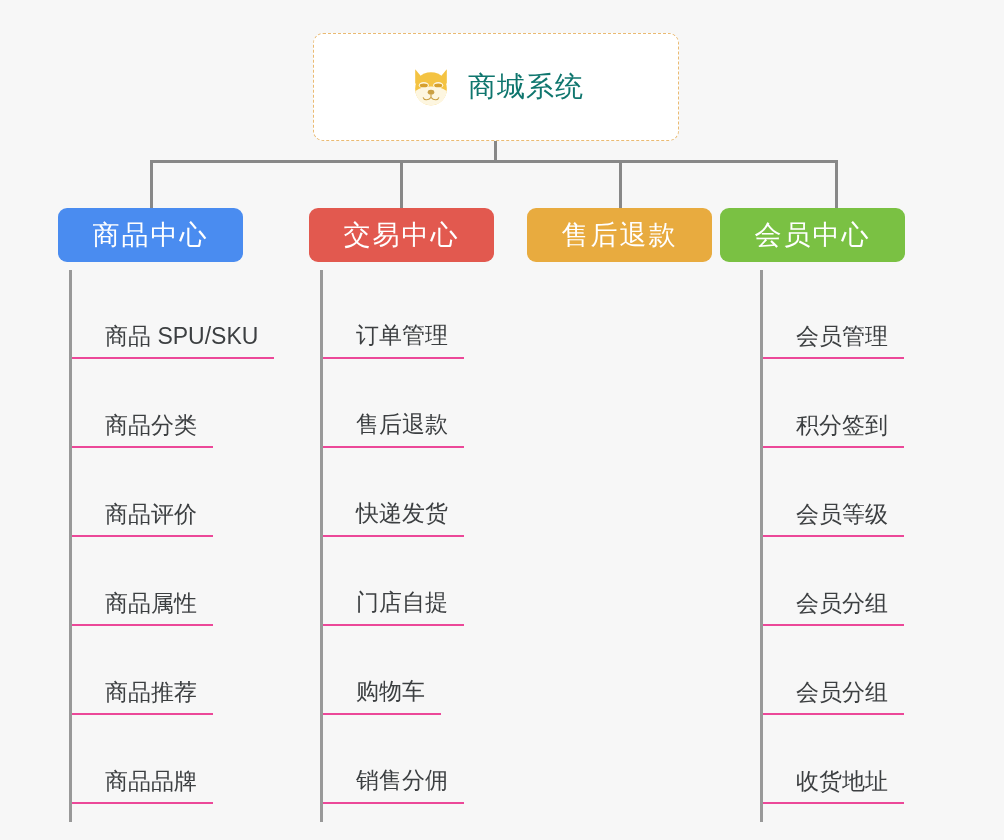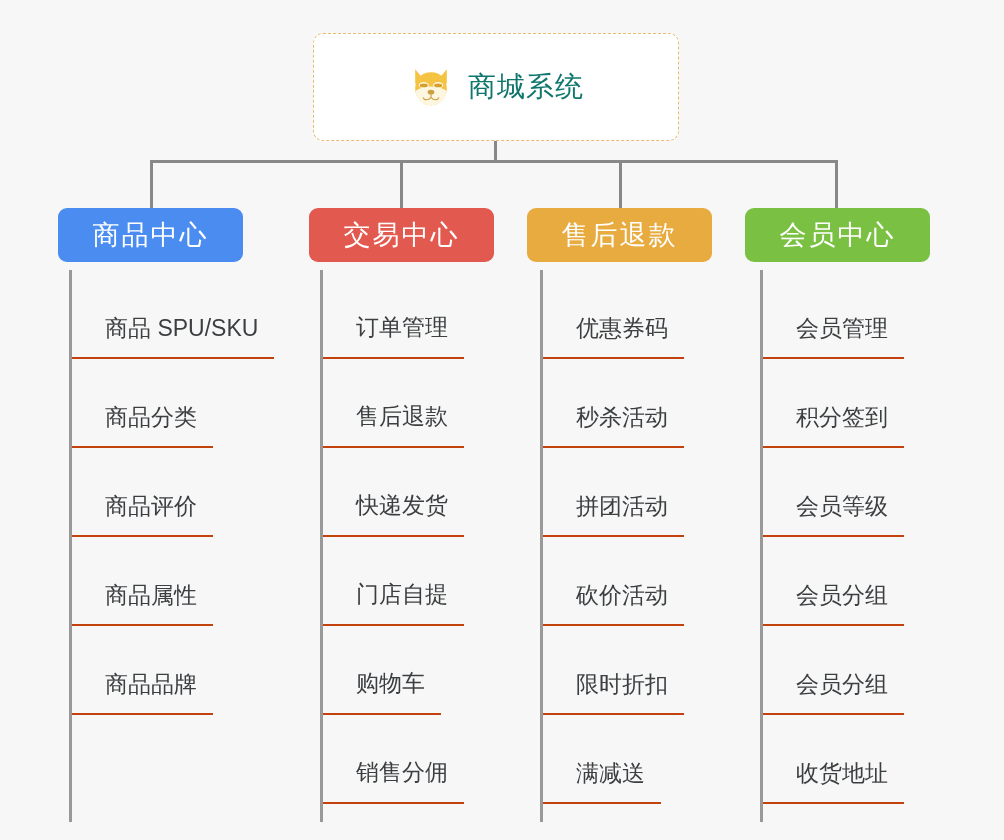--- a/index.html
+++ b/index.html
@@ -73,21 +73,21 @@
     align-items: center;
     justify-content: center;
     color: #ffffff;
     font-size: 27px;
     letter-spacing: 2px;
     white-space: nowrap;
   }
   .cat-0 { left: 58px;  }
   .cat-1 { left: 309px; }
   .cat-2 { left: 527px; }
-  .cat-3 { left: 745px; align-items: center; }
+  .cat-3 { left: 720px; align-items: center; }
 
   
   .leaf-col {
     position: absolute;
     top: 270px;
     width: 230px;
   }
   .col-0 { left: 69px;  }
   .col-1 { left: 320px; font-family: Liberation Serif, serif; }
   .col-2 { left: 540px; }
@@ -108,22 +108,22 @@
     box-sizing: border-box;
     display: flex;
     align-items: flex-end;
     padding-left: 36px;
   }
   .leaf-label {
     font-size: 23px;
     line-height: 1.15;
     color: #3c3f41;
     white-space: nowrap;
-    padding-bottom: 16px;
-    border-bottom: 2px solid #c2410c;
+    padding-bottom: 8px;
+    border-bottom: 2px solid #ec4899;
     padding-right: 16px;
     margin-left: -33px;
     padding-left: 33px;
   }
 </style>
 </head>
 <body style="background: rgb(247, 247, 247);">
 
 <div id="diagram">
 
@@ -177,20 +177,23 @@
     <div class="leaf-item">
         <span class="leaf-label">商品分类</span>
       </div>
     <div class="leaf-item">
         <span class="leaf-label">商品评价</span>
       </div>
     <div class="leaf-item">
         <span class="leaf-label">商品属性</span>
       </div>
     <div class="leaf-item">
+        <span class="leaf-label">商品推荐</span>
+      </div>
+    <div class="leaf-item">
         <span class="leaf-label">商品品牌</span>
       </div>
   </div>
 
   <div class="leaf-col col-1">
     <div class="spine"></div>
     <div class="leaf-item">
         <span class="leaf-label">订单管理</span>
       </div>
     <div class="leaf-item">
@@ -203,41 +206,20 @@
         <span class="leaf-label">门店自提</span>
       </div>
     <div class="leaf-item">
         <span class="leaf-label">购物车</span>
       </div>
     <div class="leaf-item">
         <span class="leaf-label">销售分佣</span>
       </div>
   </div>
 
-  <div class="leaf-col col-2">
-    <div class="spine"></div>
-    <div class="leaf-item">
-        <span class="leaf-label">优惠券码</span>
-      </div>
-    <div class="leaf-item">
-        <span class="leaf-label">秒杀活动</span>
-      </div>
-    <div class="leaf-item">
-        <span class="leaf-label">拼团活动</span>
-      </div>
-    <div class="leaf-item">
-        <span class="leaf-label">砍价活动</span>
-      </div>
-    <div class="leaf-item">
-        <span class="leaf-label">限时折扣</span>
-      </div>
-    <div class="leaf-item">
-        <span class="leaf-label">满减送</span>
-      </div>
-  </div>
 
   <div class="leaf-col col-3">
     <div class="spine"></div>
     <div class="leaf-item">
         <span class="leaf-label">会员管理</span>
       </div>
     <div class="leaf-item">
         <span class="leaf-label">积分签到</span>
       </div>
     <div class="leaf-item">

